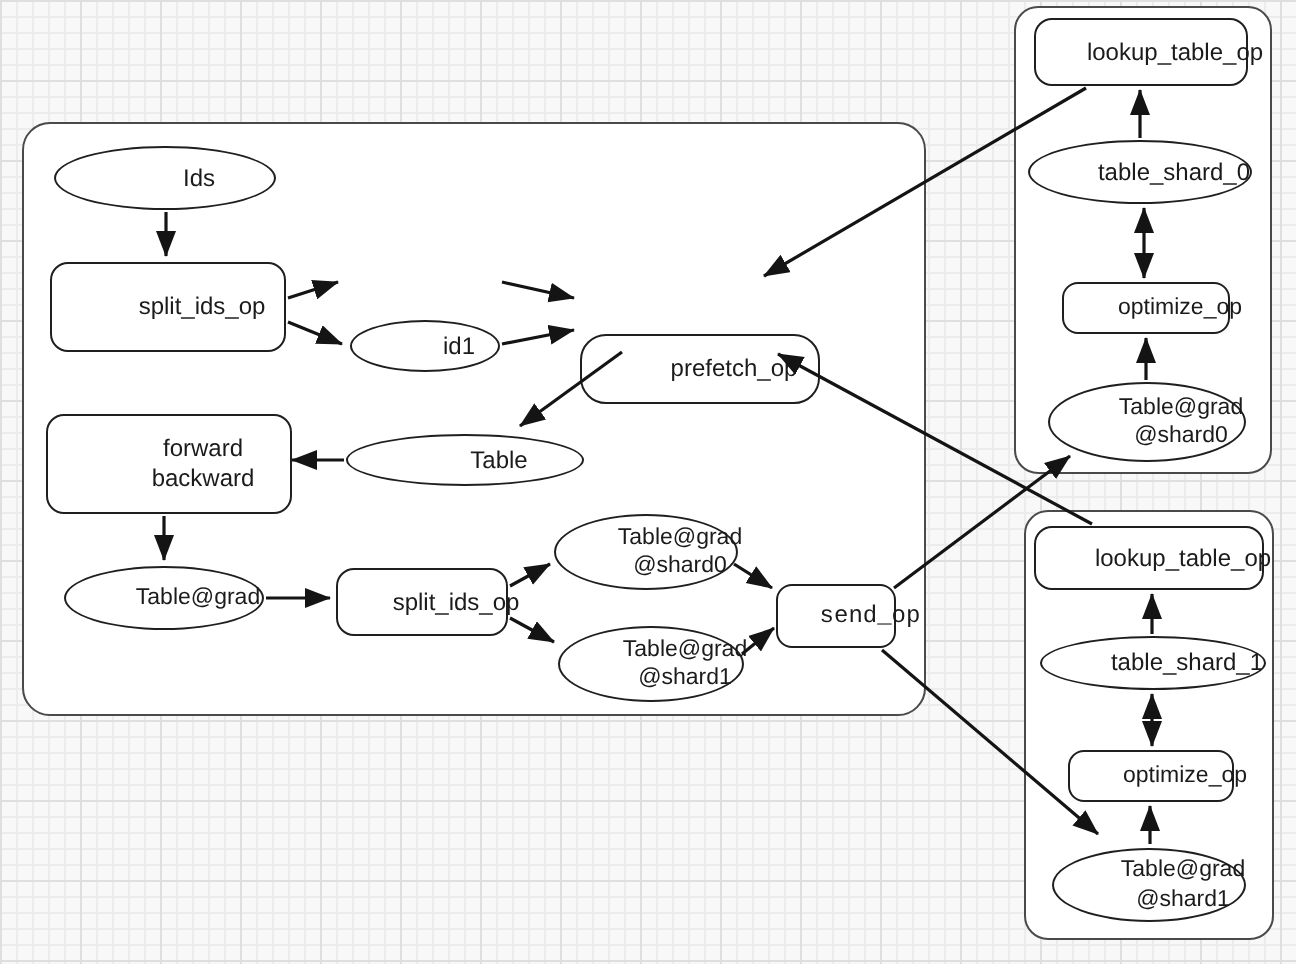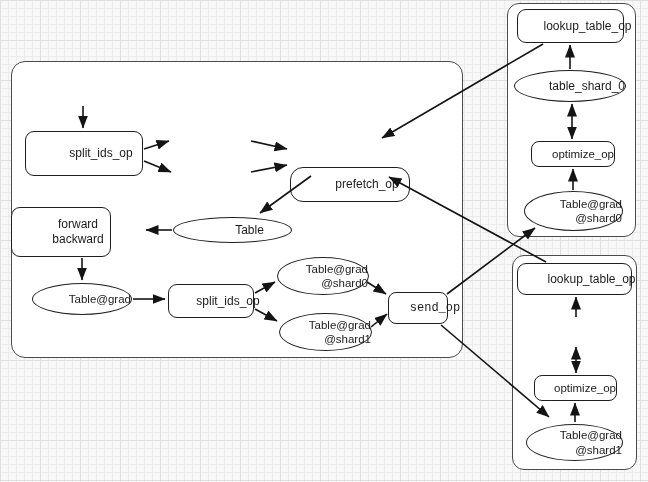--- a/index.html
+++ b/index.html
@@ -21,45 +21,51 @@
   }
   .node{
     position:absolute;background:#ffffff;border:1.4px solid #1f1f1f;
     box-sizing:border-box;display:flex;flex-direction:column;
     align-items:center;justify-content:center;
     font-size:12px;line-height:1.25;text-align:center;z-index:10;padding-left:34px;
   }
   .rect{border-radius:9px;}
   .rect-lg{border-radius:12px;}
   .ellipse{border-radius:50%;}
-  .small{font-size:11.5px;align-items:flex-end;}
+  .small{font-size:11.5px;}
   svg.edges{position:absolute;left:0;top:0;z-index:20;pointer-events:none;}
   svg.edges line{stroke:#141414;stroke-width:1.6px;}
 </style>
 </head>
 <body>
 
 <div class="canvas">
 
   <div class="container" style="left:11px;top:61px;width:452px;height:297px;"></div>
   <div class="container" style="left:507px;top:3px;width:129px;height:234px;border-radius:12px;"></div>
   <div class="container" style="left:512px;top:255px;width:125px;height:215px;border-radius:12px;"></div>
 
+  <div class="node ellipse" style="left:27px;top:73px;width:111px;height:32px;">
+    <span>Ids</span>
+  </div>
 
   <div class="node rect" style="left:25px;top:131px;width:118px;height:45px;">
     <span>split_ids_op</span>
   </div>
 
 
+  <div class="node ellipse" style="left:175px;top:160px;width:75px;height:26px;">
+    <span>id1</span>
+  </div>
 
   <div class="node rect-lg rect" style="left:290px;top:140px;width:120px;height:35px;border-radius:13px;margin-top:27px;">
     <span>prefetch_op</span>
   </div>
 
-  <div class="node rect" style="left:11px;top:207px;width:100px;height:50px;">
+  <div class="node rect" style="left:23px;top:207px;width:123px;height:50px;">
     <span>forward</span>
     <span>backward</span>
   </div>
 
   <div class="node ellipse" style="left:173px;top:217px;width:119px;height:26px;">
     <span>Table</span>
   </div>
 
   <div class="node ellipse small" style="left:32px;top:283px;width:100px;height:32px;">
     <span>Table@grad</span>
@@ -97,20 +103,23 @@
 
   <div class="node ellipse small" style="left:524px;top:191px;width:99px;height:40px;">
     <span>Table@grad</span>
     <span>@shard0</span>
   </div>
 
   <div class="node rect" style="left:517px;top:263px;width:115px;height:32px;">
     <span>lookup_table_op</span>
   </div>
 
+  <div class="node ellipse" style="left:520px;top:318px;width:113px;height:27px;">
+    <span>table_shard_1</span>
+  </div>
 
   <div class="node rect small" style="left:534px;top:375px;width:83px;height:26px;border-radius:8px;">
     <span>optimize_op</span>
   </div>
 
   <div class="node ellipse small" style="left:526px;top:424px;width:97px;height:37px;">
     <span>Table@grad</span>
     <span>@shard1</span>
   </div>
 

